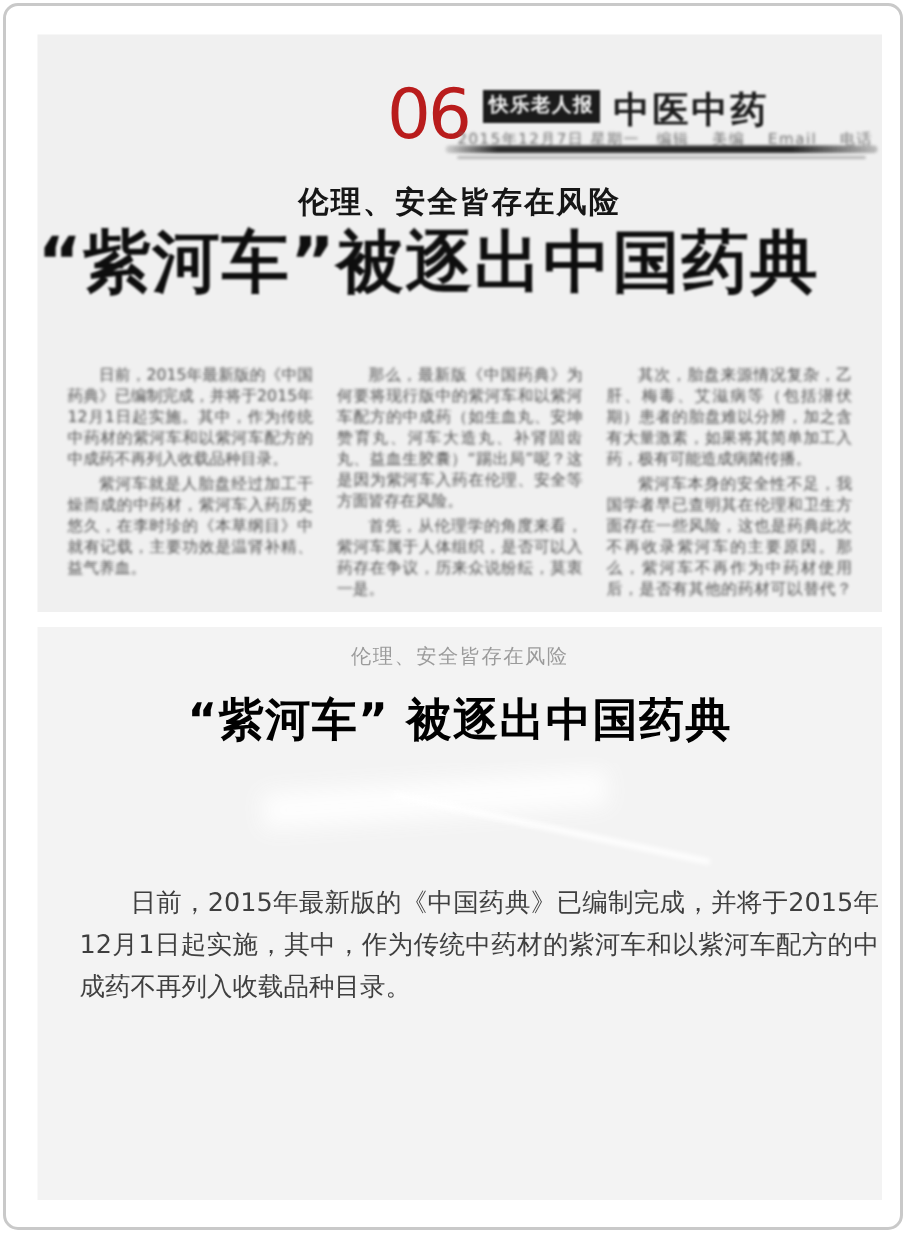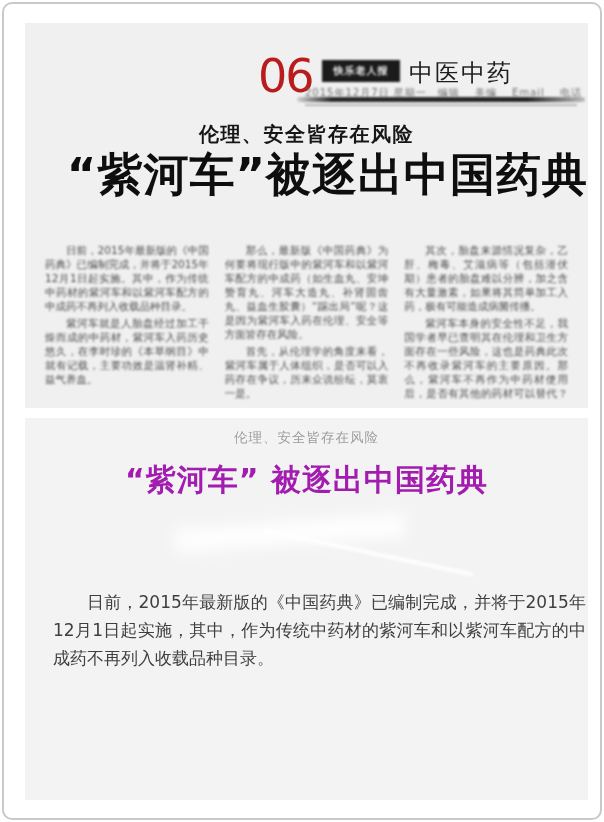--- a/index.html
+++ b/index.html
@@ -4,30 +4,30 @@
 <style>
   html,body{margin:0;padding:0;background:#fff;}
   body{width:604px;height:822px;font-family:"DejaVu Sans","Liberation Sans",sans-serif;}
   .page{position:relative;width:604px;height:822px;background:#fff;overflow:hidden;}
   .frame{position:absolute;inset:2px;border:2px solid #c9c9c9;border-radius:10px;pointer-events:none;}
 
   
   .scan{position:absolute;left:25px;top:23px;width:563px;height:385px;background:#f0f0f0;overflow:hidden;}
   .scan-pagenum{position:absolute;left:233px;top:30px;font-size:46px;line-height:46px;color:#b91c1c;letter-spacing:-2px;filter:blur(.5px);}
   .scan-logo{position:absolute;left:297px;top:37px;width:78px;height:22px;background:#1b1b1b;color:#f2f2f2;
-             font-size:10px;font-weight:bold;line-height:22px;text-align:center;letter-spacing:1px;filter:blur(.8px);}
-  .scan-section{position:absolute;left:384px;top:34px;font-size:24px;font-weight:400;color:#1d1d1d;letter-spacing:2px;filter:blur(.6px);}
+             font-size:13px;font-weight:bold;line-height:22px;text-align:center;letter-spacing:1px;filter:blur(.8px);}
+  .scan-section{position:absolute;left:384px;top:34px;font-size:24px;font-weight:700;color:#1d1d1d;letter-spacing:2px;filter:blur(.6px);}
   .scan-meta{position:absolute;left:280px;top:63px;width:290px;font-size:10px;color:#6e6e6e;white-space:nowrap;
              overflow:hidden;letter-spacing:1px;filter:blur(.9px);}
   .scan-rule{position:absolute;left:272px;top:74px;width:288px;height:5px;border-radius:3px;
              background:linear-gradient(90deg,rgba(45,45,45,.15),#2a2a2a 12%,#242424 80%,rgba(45,45,45,.25));filter:blur(1.1px);}
   .scan-rule2{position:absolute;left:280px;top:81px;width:272px;height:2px;background:rgba(80,80,80,.35);filter:blur(1.2px);}
   .scan-kicker{position:absolute;left:0;top:98px;width:100%;text-align:center;font-size:20px;font-weight:900;
                color:#161616;letter-spacing:1.5px;filter:blur(.5px);}
-  .scan-headline{position:absolute;left:0;top:122px;width:100%;text-align:right;font-size:45px;font-weight:900;
+  .scan-headline{position:absolute;left:0;top:122px;width:100%;text-align:left;font-size:45px;font-weight:900;
                  color:#0e0e0e;letter-spacing:1px;filter:blur(.6px);}
   .scan-body{position:absolute;left:20px;top:220px;width:523px;height:166px;overflow:hidden;
              column-count:3;column-gap:16px;text-align:justify;
              font-size:10.5px;line-height:14px;color:#4c4c4c;filter:blur(1.05px);}
   .scan-body p{margin:0 0 3px 0;text-indent:2em;}
 
   
   .article{position:absolute;left:25px;top:418px;width:563px;height:382px;background:#f3f3f3;overflow:hidden;}
   .article-kicker{position:absolute;left:0;top:11px;width:100%;text-align:center;font-size:13.5px;color:#9b9b9b;letter-spacing:1px;}
   .article-title{position:absolute;left:0;top:42px;width:100%;text-align:center;font-size:30px;font-weight:900;letter-spacing:1px;}
@@ -59,20 +59,20 @@
         <p>紫河车就是人胎盘经过加工干燥而成的中药材，紫河车入药历史悠久，在李时珍的《本草纲目》中就有记载，主要功效是温肾补精、益气养血。</p>
         <p>那么，最新版《中国药典》为何要将现行版中的紫河车和以紫河车配方的中成药（如生血丸、安坤赞育丸、河车大造丸、补肾固齿丸、益血生胶囊）“踢出局”呢？这是因为紫河车入药在伦理、安全等方面皆存在风险。</p>
         <p>首先，从伦理学的角度来看，紫河车属于人体组织，是否可以入药存在争议，历来众说纷纭，莫衷一是。</p>
         <p>其次，胎盘来源情况复杂，乙肝、梅毒、艾滋病等（包括潜伏期）患者的胎盘难以分辨，加之含有大量激素，如果将其简单加工入药，极有可能造成病菌传播。</p>
         <p>紫河车本身的安全性不足，我国学者早已查明其在伦理和卫生方面存在一些风险，这也是药典此次不再收录紫河车的主要原因。那么，紫河车不再作为中药材使用后，是否有其他的药材可以替代？当然是，紫河车主要药用价值——其实是胎盘中含有的多种激素与蛋白。</p>
       </div>
   </div>
 
   <div class="article">
     <div class="article-kicker">伦理、安全皆存在风险</div>
-    <div class="article-title" id="article-title" style="color: #a21caf;">“紫河车” 被逐出中国药典</div>
+    <div class="article-title" id="article-title" style="color: #000000;">“紫河车” 被逐出中国药典</div>
     <div class="smudge-blob"></div>
     <div class="smudge-line"></div>
     <div class="article-body" id="article-body">
         <p>日前，2015年最新版的《中国药典》已编制完成，并将于2015年12月1日起实施，其中，作为传统中药材的紫河车和以紫河车配方的中成药不再列入收载品种目录。</p>
       </div>
   </div>
 </div>
 
 </body></html>

